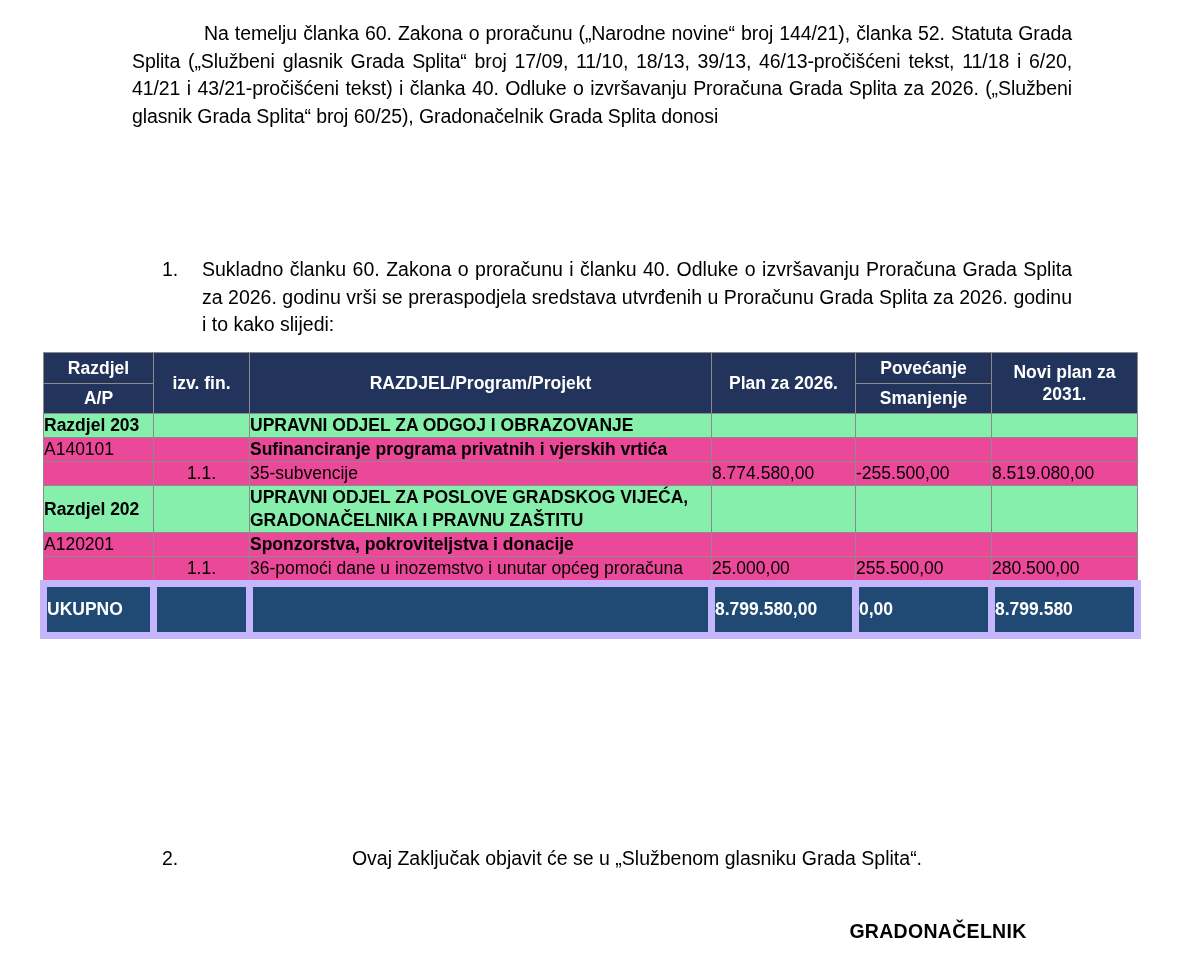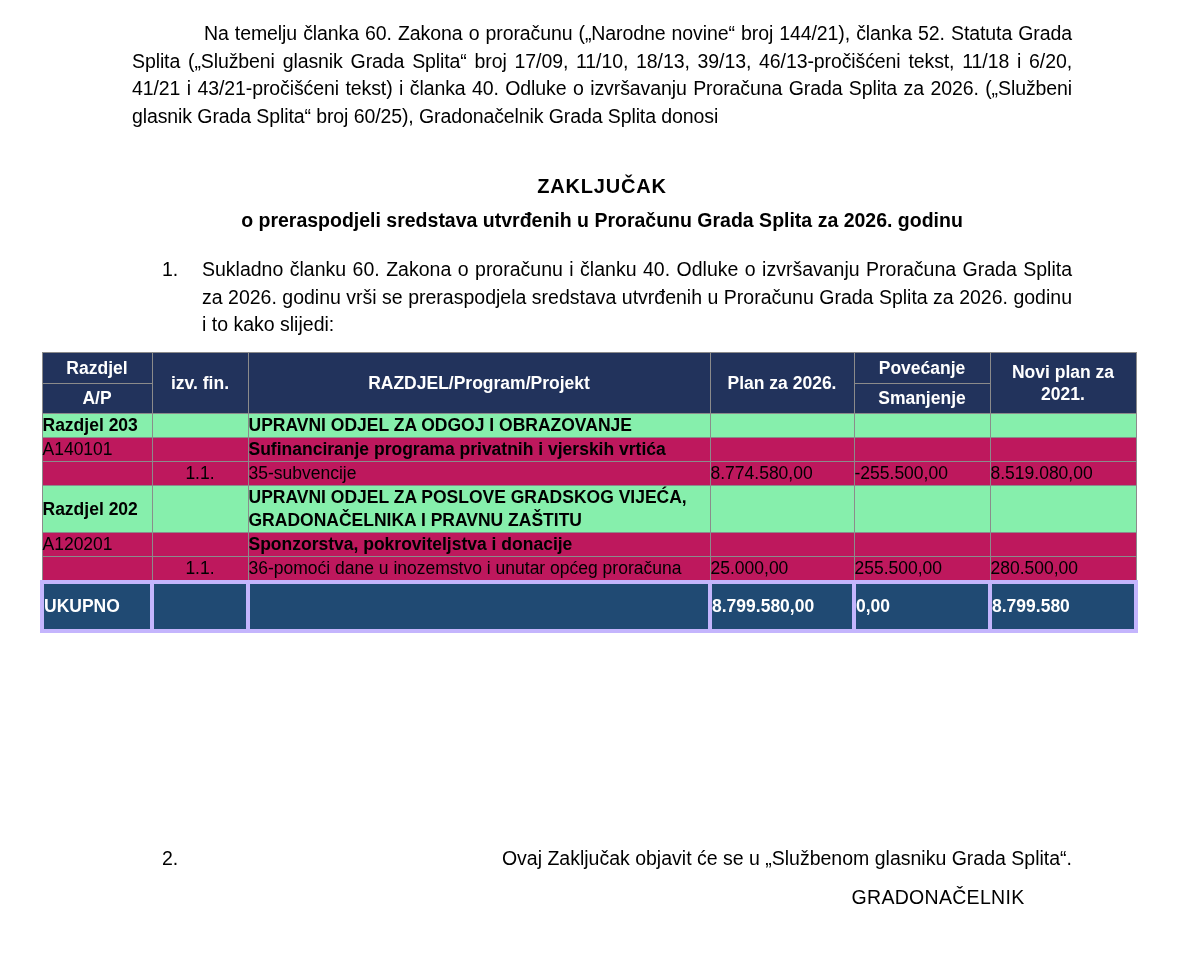--- a/index.html
+++ b/index.html
@@ -72,21 +72,21 @@
     left: 0;
     top: 0;
     width: 34px;
     text-align: left;
   }
   .clause-text {
     display: block;
     margin-left: 40px;
     text-align: justify;
   }
-  .clause-2 .clause-text { text-align: right; }
+  .clause-2 .clause-text { text-align: center; }
 
   
   .table-wrap {
     position: absolute;
     left: 40px;
     top: 352px;
     width: 1094px;
   }
   table.budget {
     border-collapse: collapse;
@@ -120,66 +120,62 @@
   col.c-desc    { width: 462px; }
   col.c-plan    { width: 144px; }
   col.c-pov     { width: 136px; }
   col.c-novi    { width: 146px; }
 
   
   .cell {
     padding: 7px 9px;
     line-height: 23px;
     font-size: 17.5px;
-    background: #be185d;
+    background: #ec4899;
   }
   .cell-code { font-size: 17.5px; }
   .cell-center { text-align: center; }
   .cell-right { text-align: left; padding-right: 10px; }
   .cell-bold { font-weight: bold; }
 
   tr.group-row .cell {
     background: #86efac;
     font-weight: bold;
   }
 
   tr.total-row .cell {
     background: #204A73;
     color: #ffffff;
     font-weight: bold;
     padding-top: 11px;
     padding-bottom: 11px;
-    border: 4px solid #c4b5fd;
+    border: 7px solid #c4b5fd;
   }
 
   
   .signature {
     position: absolute;
     right: 132px;
-    top: 882px;
+    top: 916px;
     text-align: center;
-    font-weight: normal;
+    font-weight: bold;
     font-size: 19.5px;
     line-height: 30px;
     width: 260px;
   }
   .sig-role { letter-spacing: 0.3px; }
   .sig-name { }
 </style>
 </head>
 <body>
 
 <div class="page">
 
   <div class="intro">Na temelju članka 60. Zakona o proračunu („Narodne novine“ broj 144/21), članka 52. Statuta Grada Splita („Službeni glasnik Grada Splita“ broj 17/09, 11/10, 18/13, 39/13, 46/13-pročišćeni tekst, 11/18 i 6/20, 41/21 i 43/21-pročišćeni tekst) i članka 40. Odluke o izvršavanju Proračuna Grada Splita za 2026. („Službeni glasnik Grada Splita“ broj 60/25), Gradonačelnik Grada Splita donosi</div>
 
-  <div class="heading-block">
-    <div class="doc-title">ZAKLJUČAK</div>
-    <div class="doc-subtitle">o preraspodjeli sredstava utvrđenih u Proračunu Grada Splita za 2026. godinu</div>
-  </div>
 
   <div class="clause clause-1">
     <span class="clause-num">1.</span>
     <span class="clause-text">Sukladno članku 60. Zakona o proračunu i članku 40. Odluke o izvršavanju Proračuna Grada Splita za 2026. godinu vrši se preraspodjela sredstava utvrđenih u Proračunu Grada Splita za 2026. godinu i to kako slijedi:</span>
   </div>
 
   <div class="table-wrap">
     <table class="budget">
       <colgroup>
         <col class="c-razdjel">
@@ -189,21 +185,21 @@
         <col class="c-pov">
         <col class="c-novi">
       </colgroup>
       <thead>
         <tr class="hdr">
           <th>Razdjel</th>
           <th rowspan="2" class="tall">izv. fin.</th>
           <th rowspan="2" class="tall">RAZDJEL/Program/Projekt</th>
           <th rowspan="2" class="tall">Plan za 2026.</th>
           <th>Povećanje</th>
-          <th rowspan="2" class="tall">Novi plan za 2021.</th>
+          <th rowspan="2" class="tall">Novi plan za 2031.</th>
         </tr>
         <tr class="hdr">
           <th>A/P</th>
           <th>Smanjenje</th>
         </tr>
       </thead>
       <tbody>
 
         <tr class="group-row">
           <td class="cell cell-bold">Razdjel 203</td>

